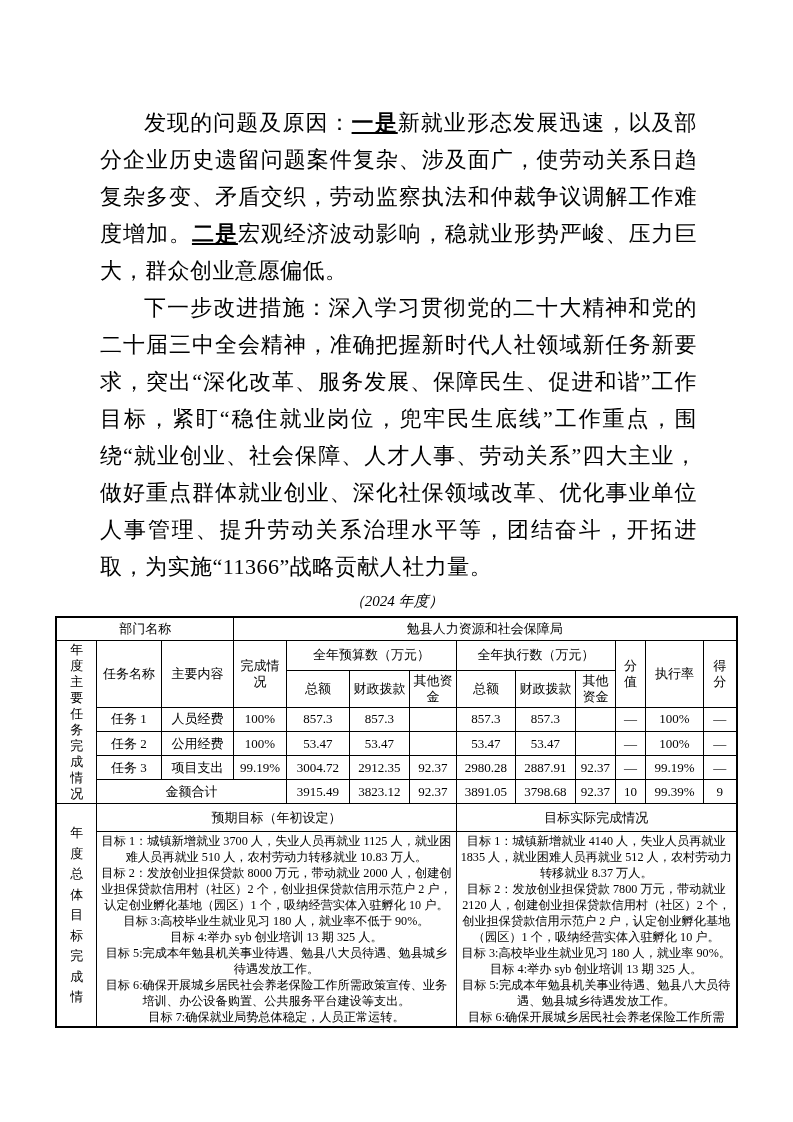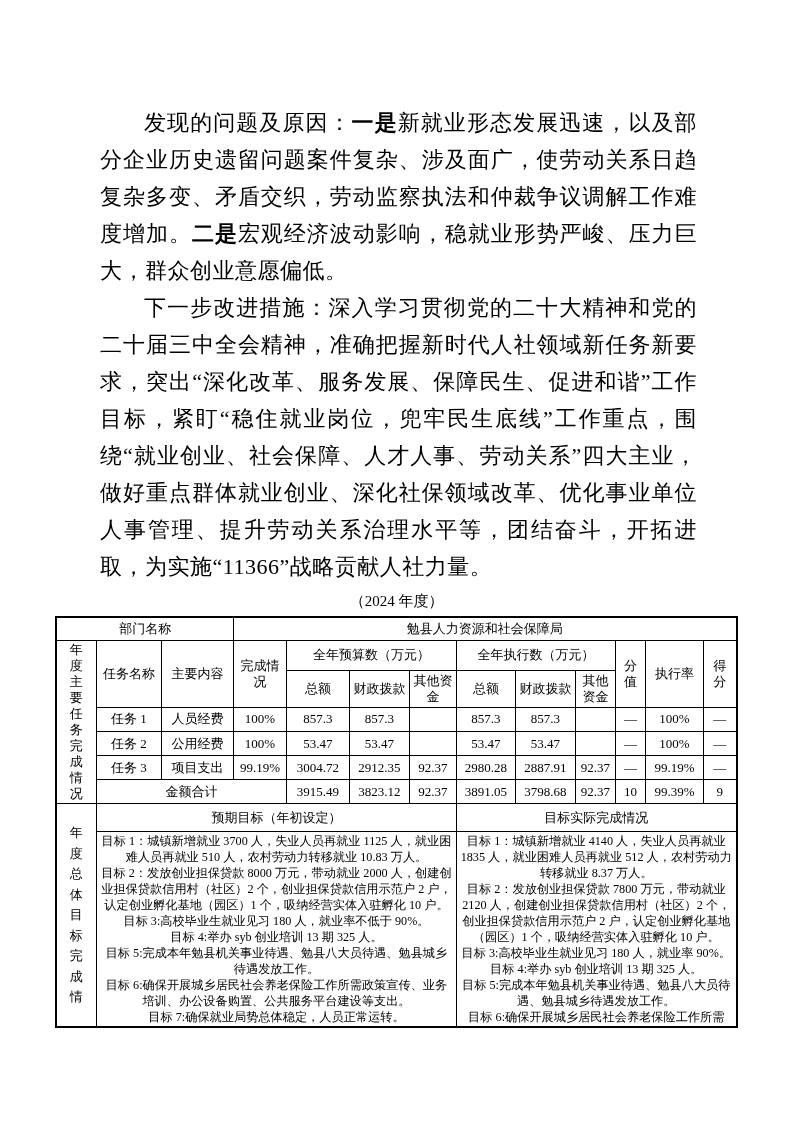--- a/index.html
+++ b/index.html
@@ -15,34 +15,35 @@
   }
   .body-text {
     margin: 104px 96px 0 100px;
     width: 597px;
     font-size: 22px;
     line-height: 37px;
     text-align: justify;
     letter-spacing: 0.5px;
   }
   .body-text p { text-indent: 2em; }
-  .body-text b { font-family: "Liberation Sans", "DejaVu Sans", sans-serif; font-weight: bold; }
+  .body-text b { font-family: "Liberation Sans", "DejaVu Sans", sans-serif; font-weight: bold; text-decoration: underline; }
   .title {
     margin-top: 2px;
     text-align: center;
     font-size: 27px;
     font-weight: bold;
     letter-spacing: 1px;
     line-height: 34px;
   }
   .subtitle {
     margin-top: 7px;
     text-align: center;
     font-size: 15px;
     line-height: 18px;
+    font-style: italic;
   }
   table.report {
     margin: 6px auto 12px auto;
     width: 682px;
     border-collapse: collapse;
     table-layout: fixed;
     border: 2px solid #000;
     font-size: 13px;
   }
   table.report td {
@@ -58,21 +59,21 @@
   tr.r-h2    td { height: 37px; }
   tr.r-task  td { height: 24px; }
   tr.r-total td { height: 24px; }
   tr.r-gh    td { height: 28px; }
   tr.r-goals td { height: 158px; vertical-align: top; }
   td.vcell { padding: 0; }
   .vtext {
     width: 14px;
     margin: 0 auto;
     word-break: break-all;
-    text-align: left;
+    text-align: center;
   }
   .vtext.v1 { line-height: 16.1px; }
   .vtext.v2 { line-height: 20.5px; }
   td.goals {
     text-align: left;
     font-size: 12.2px;
     line-height: 13.1px;
     padding: 3px 6px 2px 6px;
   }
   td.goals .goal-item { margin: 0; text-align: center; }

